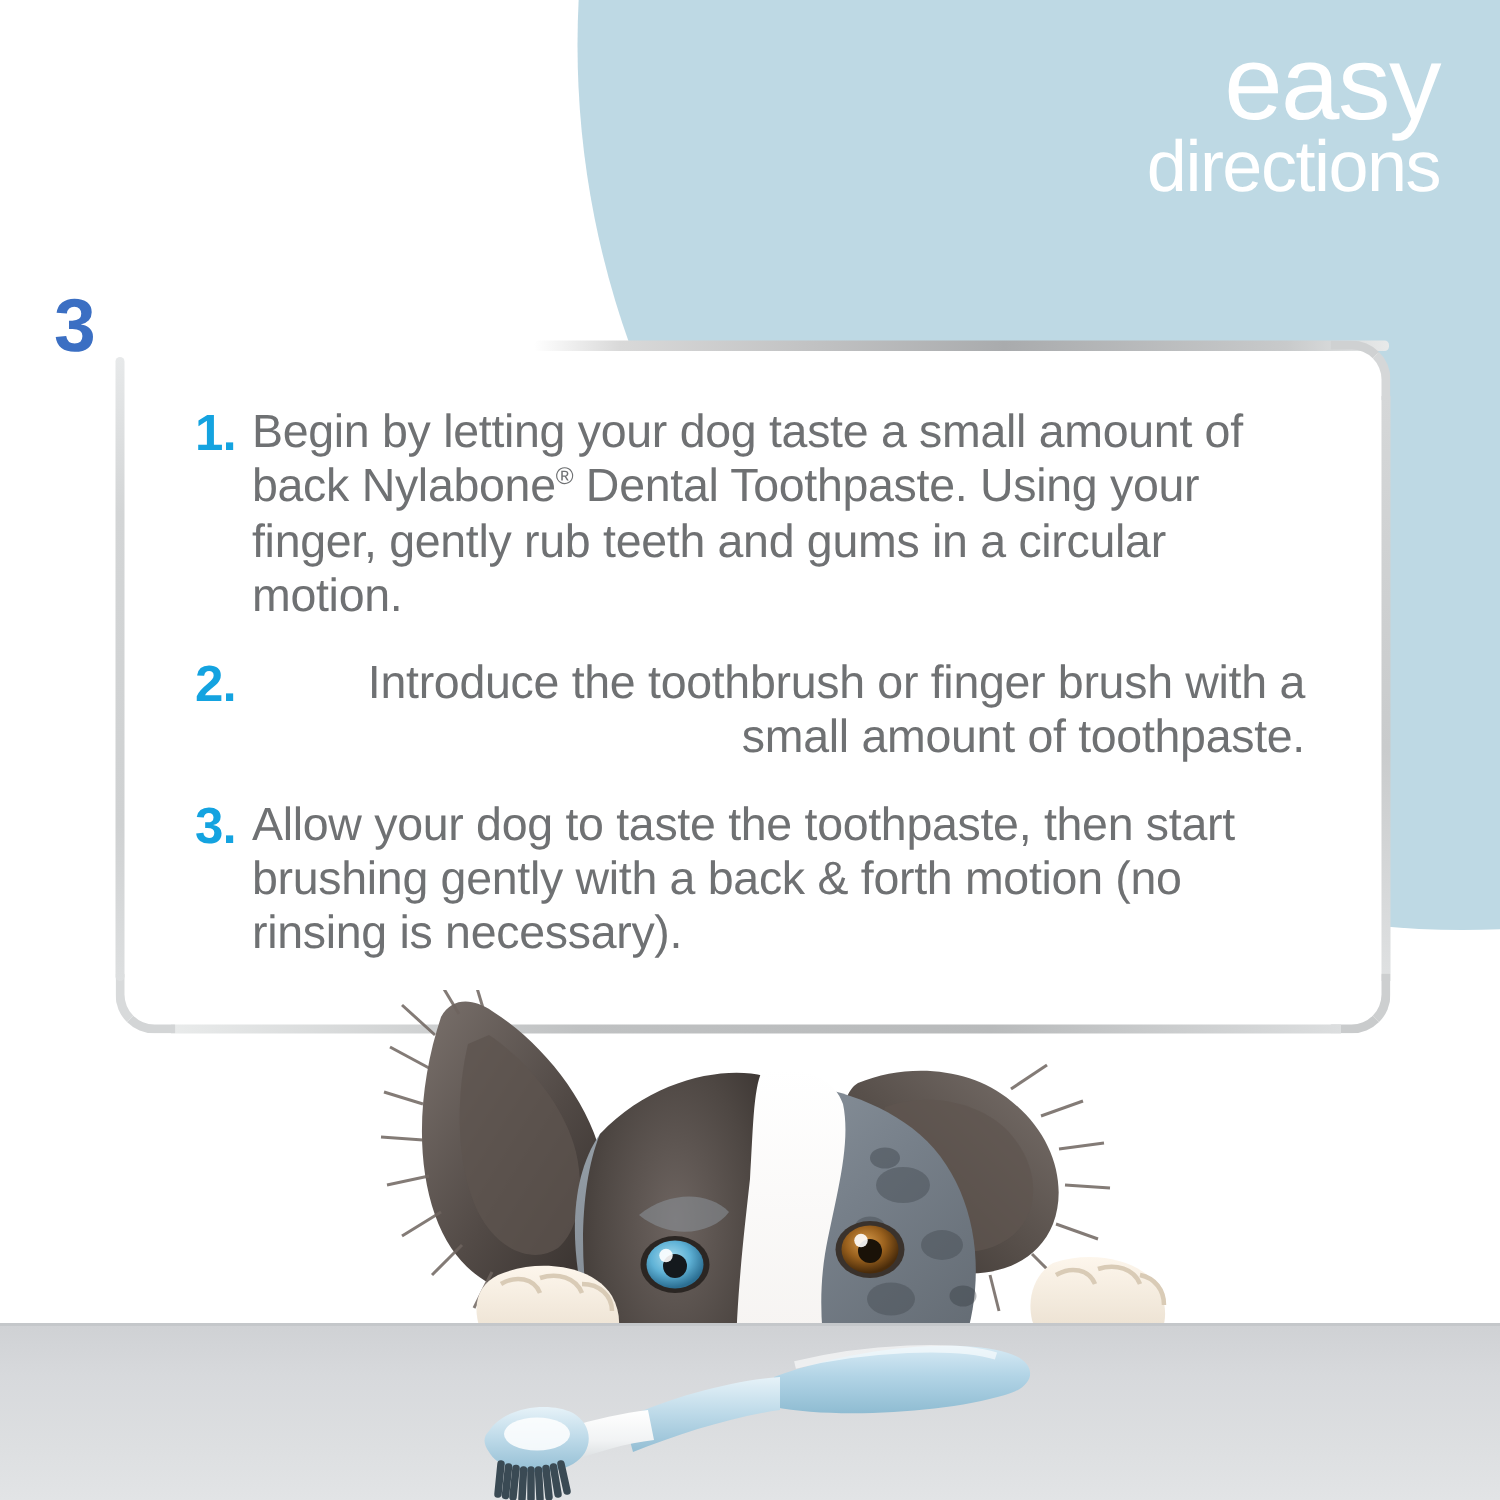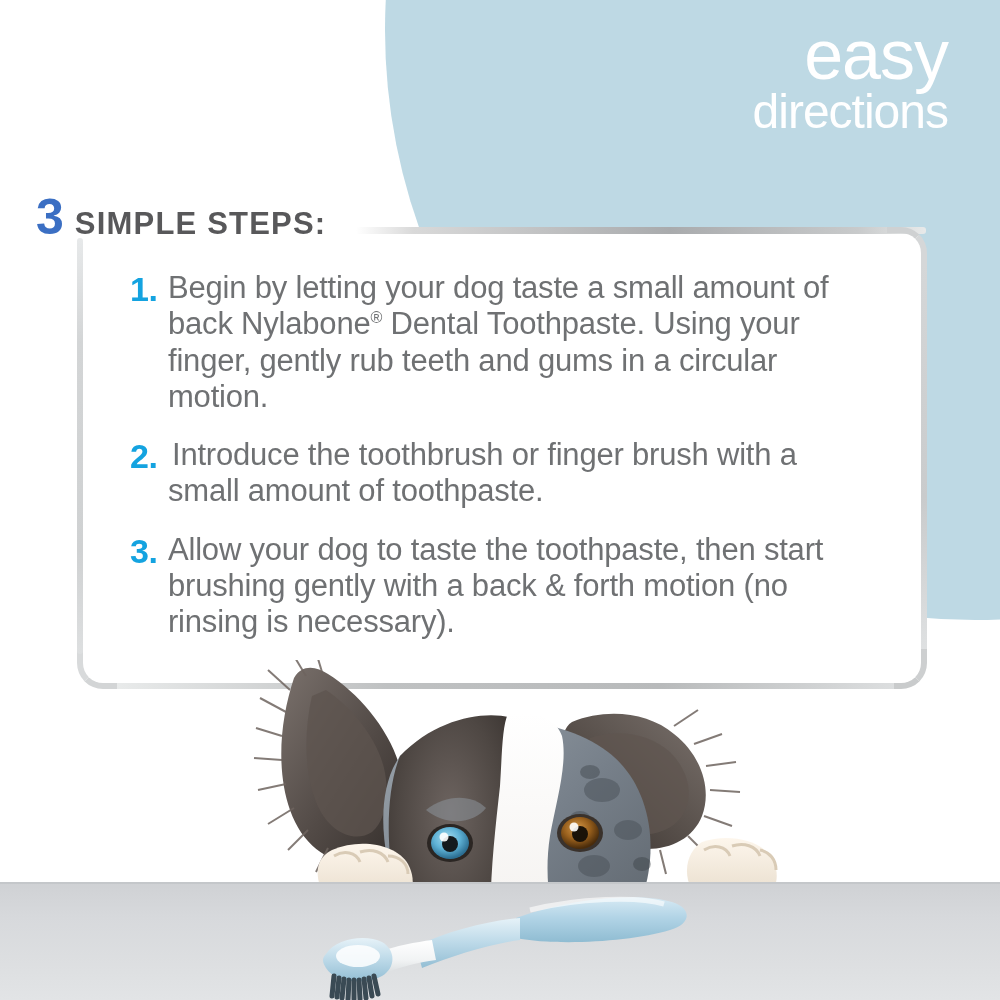--- a/index.html
+++ b/index.html
@@ -22,21 +22,21 @@
     position:absolute;
     left:385px; top:-560px;
     width:1180px; height:1180px;
     border-radius:50%;
     background:#bed9e4;
   }
 
   
   .headline {
     position:absolute;
-    right:52px; top:22px;
+    right:40px; top:22px;
     text-align:right;
     color:#ffffff;
     font-weight:400;
     letter-spacing:-1px;
     line-height:0.95;
     z-index:6;
   }
   .headline .l1 { display:block; font-size:70px; }
   .headline .l2 { display:block; font-size:48px; }
 
@@ -151,21 +151,21 @@
     font-size:31px;
     color:#6f7173;
     line-height:1.17;
     letter-spacing:-0.2px;
   }
   .step-text sup {
     font-size:0.52em;
     vertical-align:super;
     line-height:0;
   }
-  .step-2 .step-text { text-indent:4px; }
+  .step-2 .step-text { text-indent:4px;text-align:right; }
 
   
   .ledge {
     position:absolute;
     left:0; bottom:0;
     width:1000px; height:118px;
     background:linear-gradient(to bottom,#cfd1d4 0%,#d7d9dc 30%,#dddfe1 70%,#e2e4e6 100%);
     z-index:20;
   }
   .ledge-top-line {
@@ -198,21 +198,20 @@
 
   <div class="blue-blob"></div>
 
   <div class="headline">
     <span class="l1">easy</span>
     <span class="l2">directions</span>
   </div>
 
   <div class="steps-heading">
     <span class="big3">3</span>
-    <span class="label">SIMPLE STEPS:</span>
   </div>
 
   <div class="panel">
     <div class="panel-border-top"></div>
     <div class="panel-corner-tr"></div>
     <div class="panel-edge-right"></div>
     <div class="panel-corner-br"></div>
     <div class="panel-edge-bottom"></div>
     <div class="panel-corner-bl"></div>
     <div class="panel-edge-left"></div>

